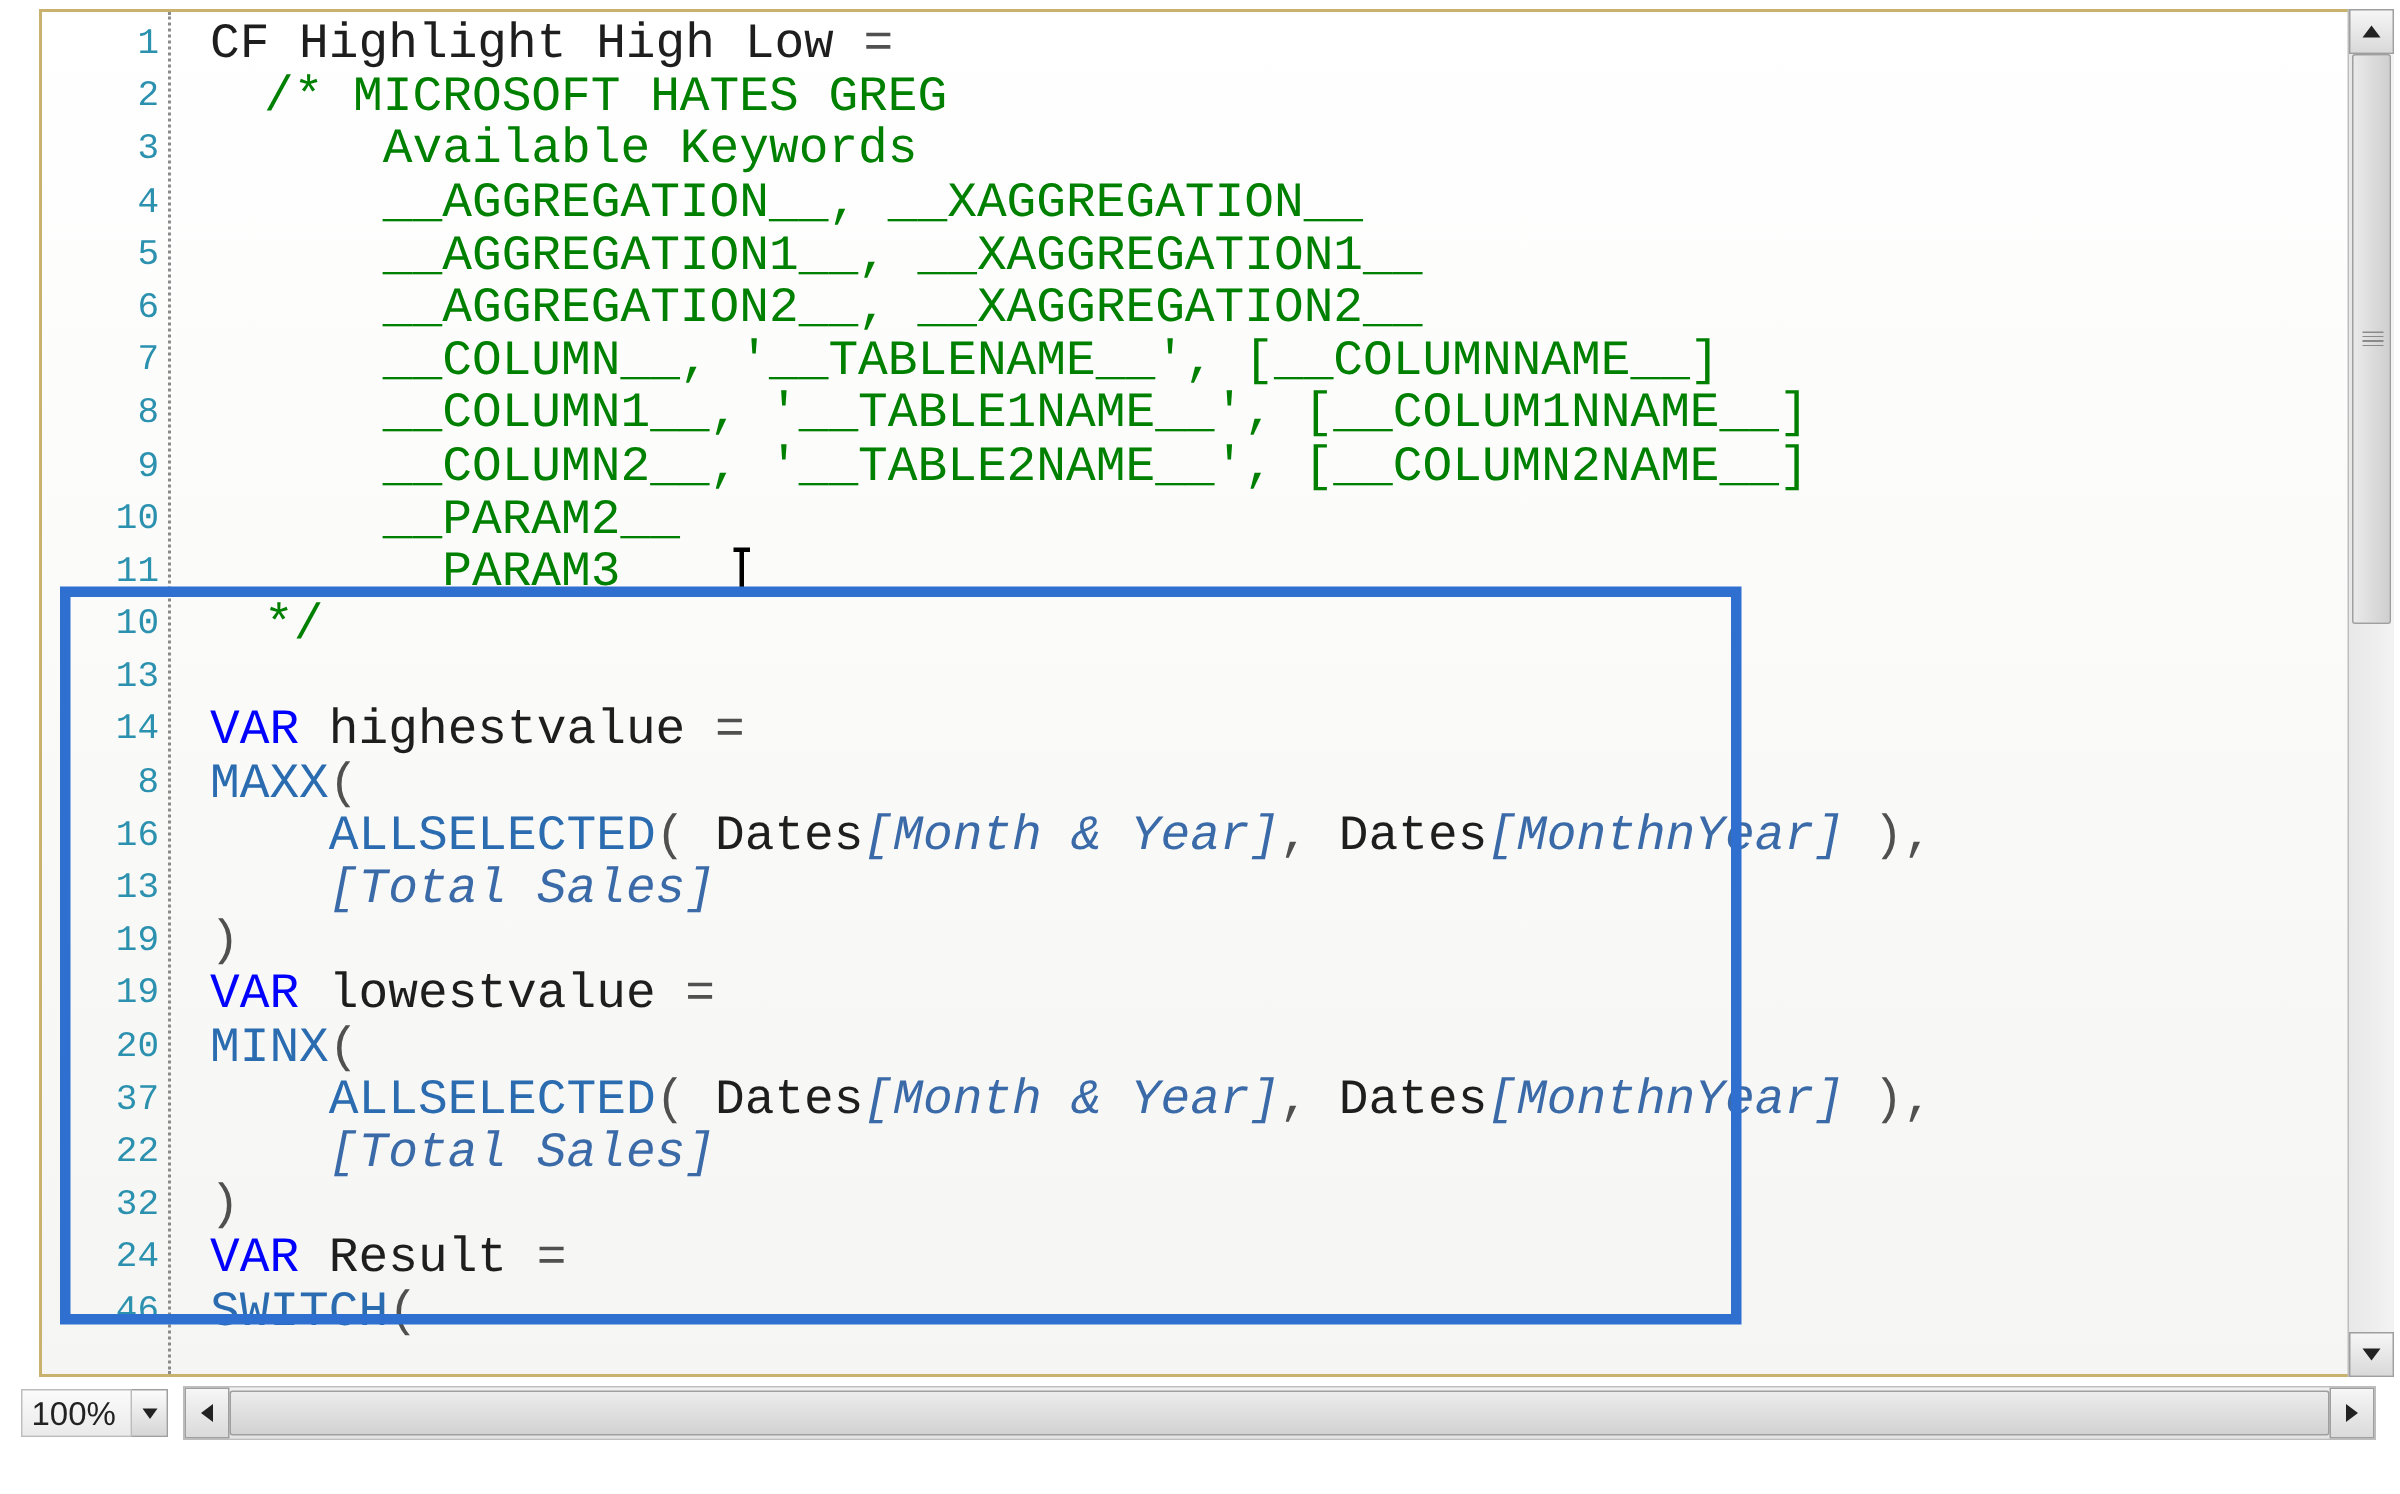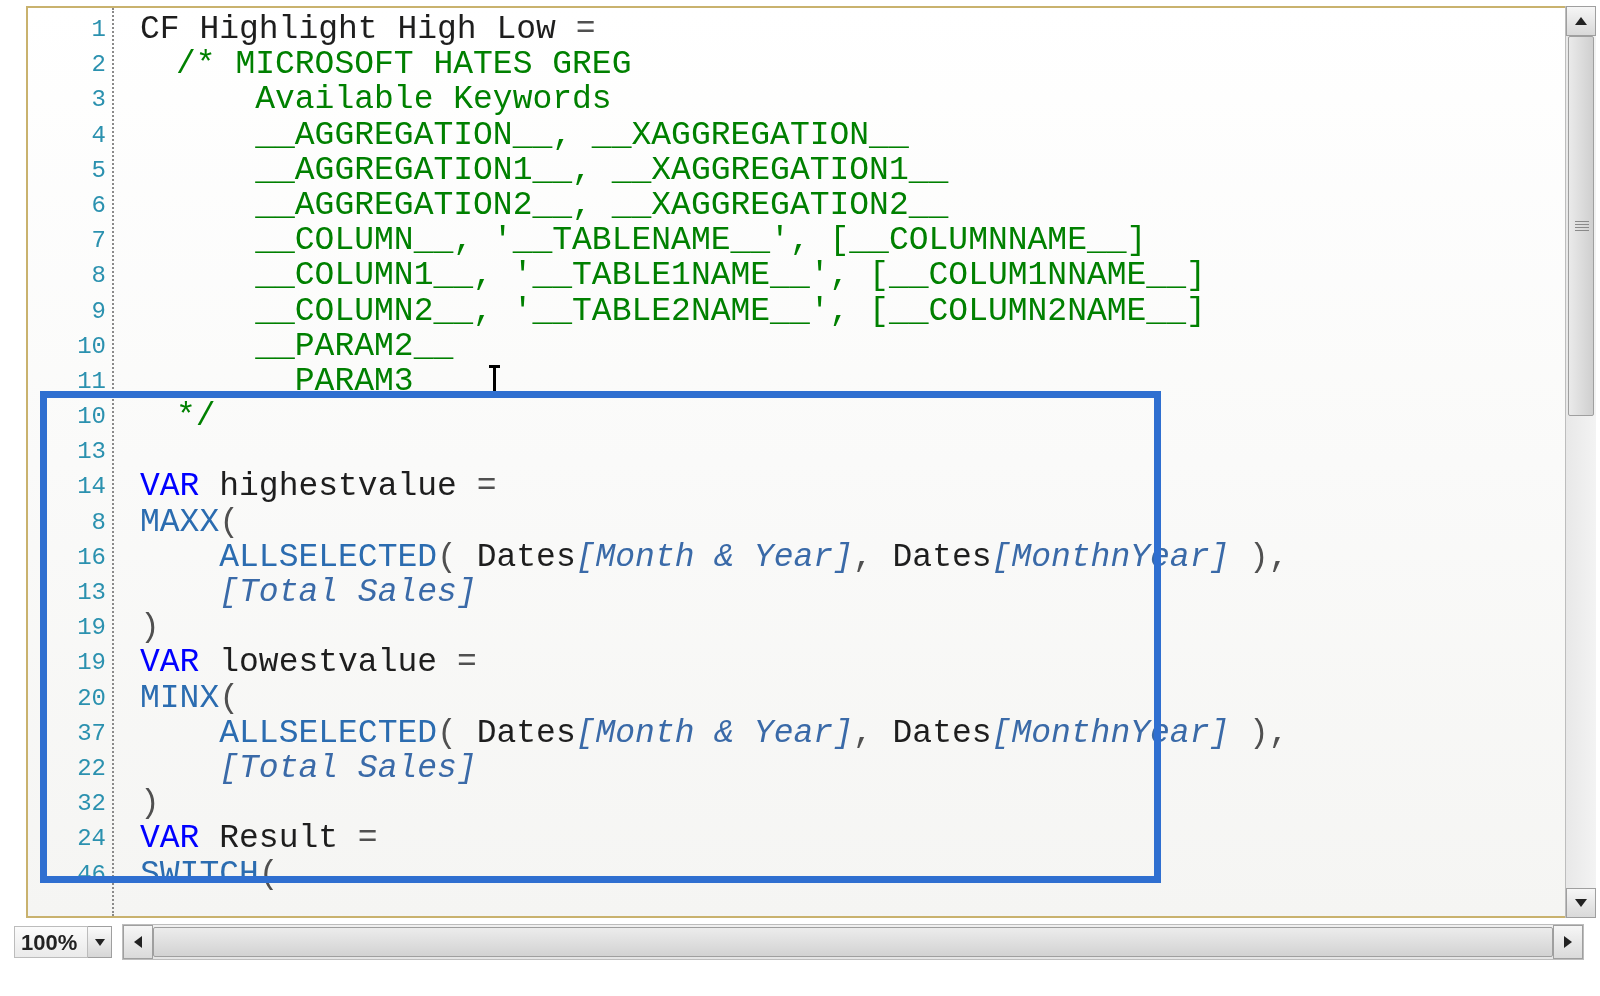--- a/index.html
+++ b/index.html
@@ -114,21 +114,21 @@
   }
   .vscroll .thumb .grip{
     position:absolute; left:6px; top:50%; transform:translateY(-50%);
     width:14px; height:10px;
     background:repeating-linear-gradient(#8a8a8a 0 1px, transparent 1px 3px);
   }
 
   
   .bottombar{
     position:absolute; left:14px; top:924px; width:1570px; height:36px;
-    display:flex; align-items:stretch;font-weight:bold;
+    display:flex; align-items:stretch;
   }
   .zoom{
     display:flex; align-items:center;
   }
   .zoom .pct{
     font-family: "Segoe UI", Tahoma, sans-serif;
     font-size:22px; color:#222;
     padding:2px 10px 2px 6px;
     border:1px solid #bcbcbc;
     background:linear-gradient(#fbfbfb,#eaeaea);

